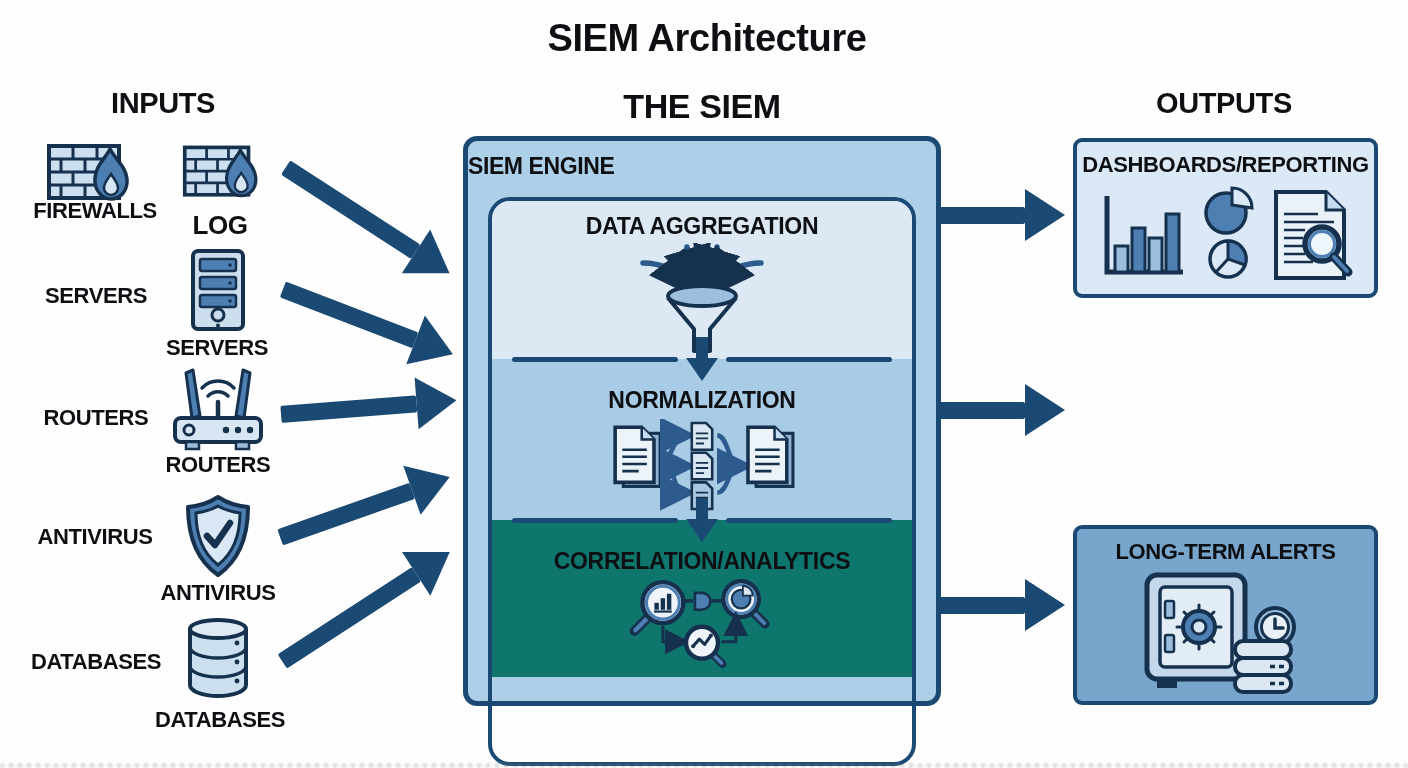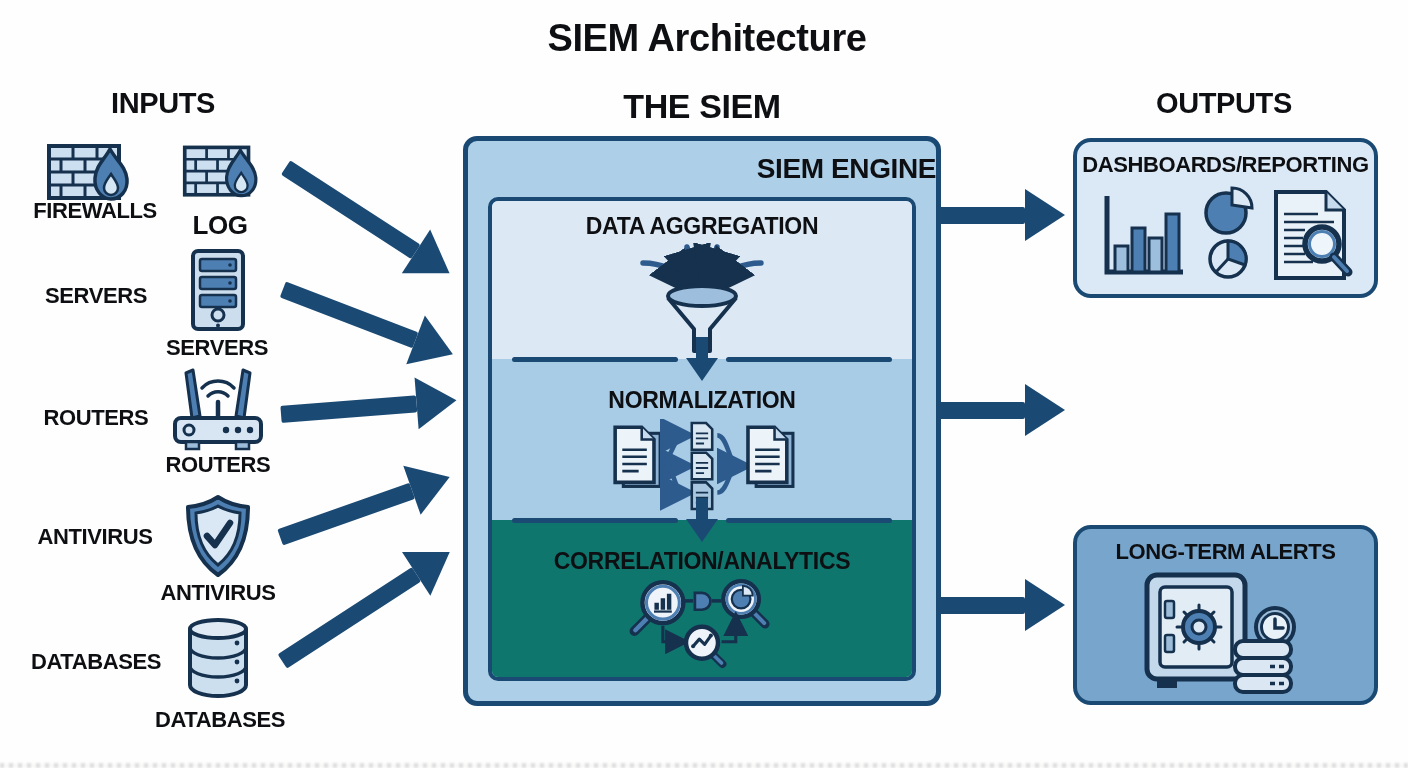--- a/index.html
+++ b/index.html
@@ -13,39 +13,39 @@
   
   .arrow{position:absolute;display:flex;align-items:center;height:52px;
          transform-origin:left center;}
   .arrow .shaft{flex:1;height:17px;background:#1a4a74;border-radius:2px;}
   .arrow .head{width:0;height:0;border-top:26px solid transparent;
                border-bottom:26px solid transparent;border-left:40px solid #1a4a74;}
 
   
   .siem-box{position:absolute;left:463px;top:136px;width:478px;height:570px;
             background:#aecfe8;border:5px solid #1a4a74;border-radius:14px;box-sizing:border-box;}
-  .siem-title{position:absolute;left:0;right:0;top:12px;text-align:right;
-              font-weight:bold;font-size:28px;color:#0d0f12;letter-spacing:-0.4px;padding-left:48px;}
-  .engine-inner{position:absolute;left:20px;top:56px;width:428px;height:484px;
-                border:4px solid #1a4a74;border-radius:10px;overflow:hidden;box-sizing:border-box;}
+  .siem-title{position:absolute;left:0;right:0;top:12px;text-align:left;
+              font-weight:bold;font-size:23px;color:#0d0f12;letter-spacing:-0.4px;}
+  .engine-inner{position:absolute;left:20px;top:56px;width:428px;height:569px;
+                border:4px solid #1a4a74;border-radius:22px;overflow:hidden;box-sizing:border-box;}
   .stage{position:relative;width:100%;}
   .stage-label{position:absolute;left:0;right:0;text-align:center;font-weight:bold;
                color:#0d0f12;letter-spacing:-0.3px;}
   .stage1{height:158px;background:#dce9f5;}
   .stage2{height:161px;background:#a8cbe6;}
   .stage3{height:157px;background:#0f766e;}
   .stage .icwrap{position:absolute;left:0;right:0;display:flex;justify-content:center;}
   .divider{position:absolute;left:0;width:100%;height:44px;display:flex;align-items:center;
            padding:0 20px;box-sizing:border-box;z-index:3;}
   .divider .dline{flex:1;height:5px;background:#1a4a74;border-radius:3px;}
   .divider .dv{margin:0 8px;}
 
   
   .outbox{position:absolute;left:1073px;width:305px;border:4px solid #1a4a74;
-          border-radius:18px;box-sizing:border-box;}
+          border-radius:9px;box-sizing:border-box;}
   .outbox .otitle{position:absolute;left:0;right:0;top:10px;text-align:center;
                   font-weight:bold;font-size:22px;color:#0d0f12;letter-spacing:-0.4px;}
   .outbox .icons{position:absolute;left:0;right:0;display:flex;justify-content:center;
                  align-items:flex-end;}
   .bottom-noise{position:absolute;left:0;right:0;bottom:0;height:5px;opacity:.45;
     background:repeating-linear-gradient(90deg,rgba(110,110,112,.5) 0 4px,rgba(210,210,208,.25) 4px 9px);
     filter:blur(1px);}
 </style>
 </head>
 <body>

